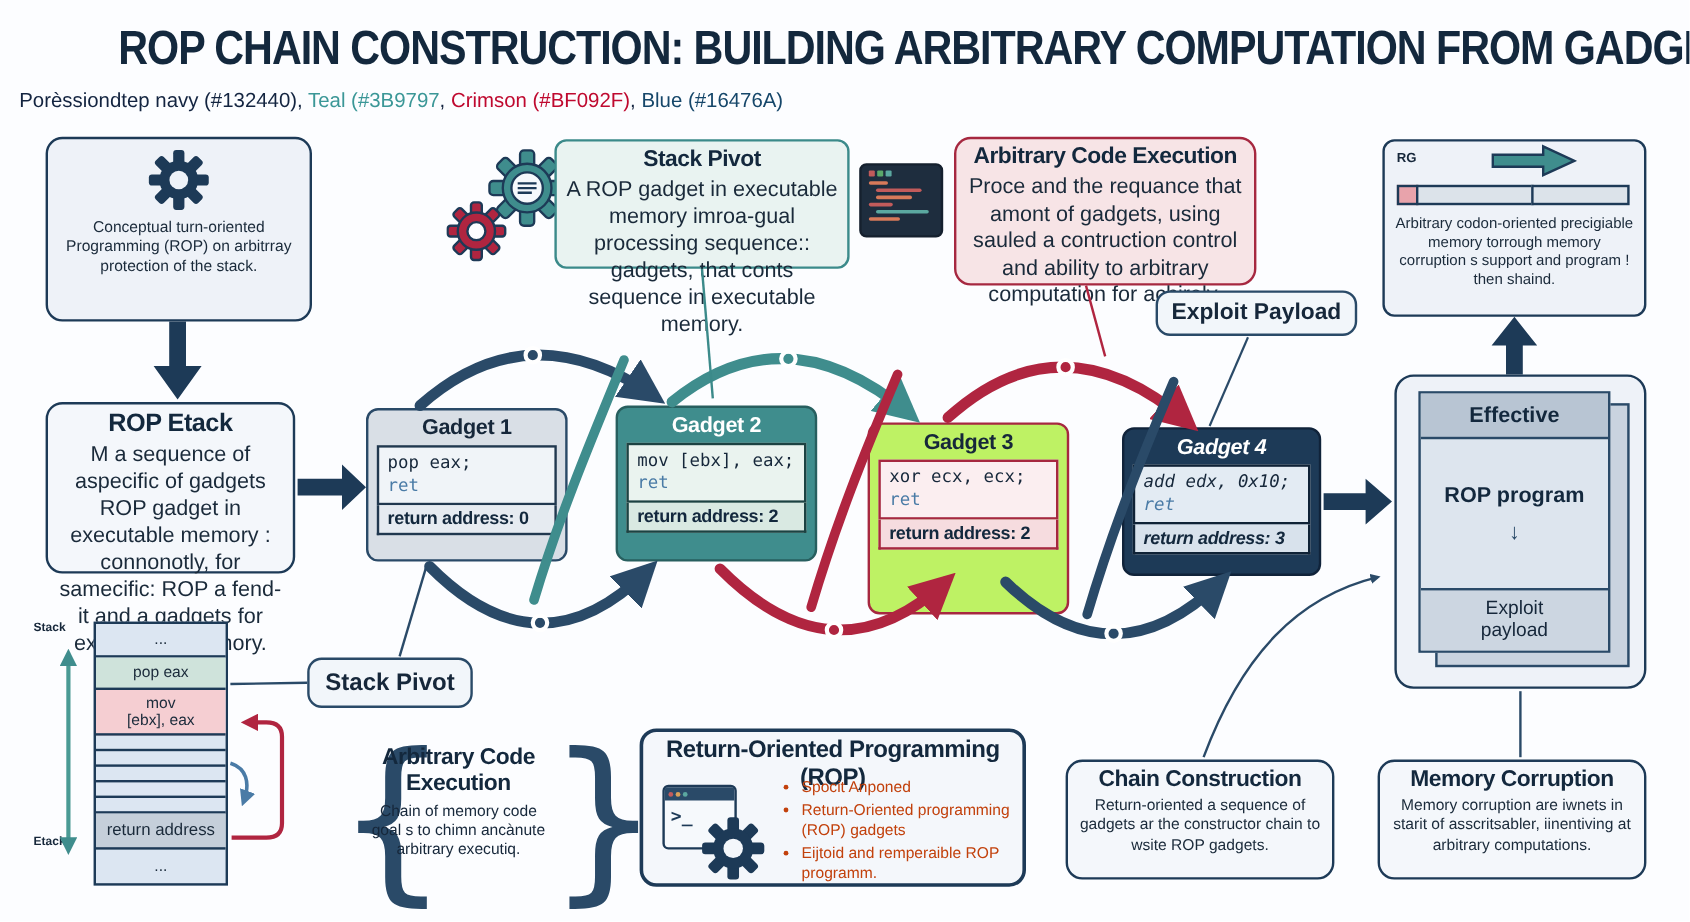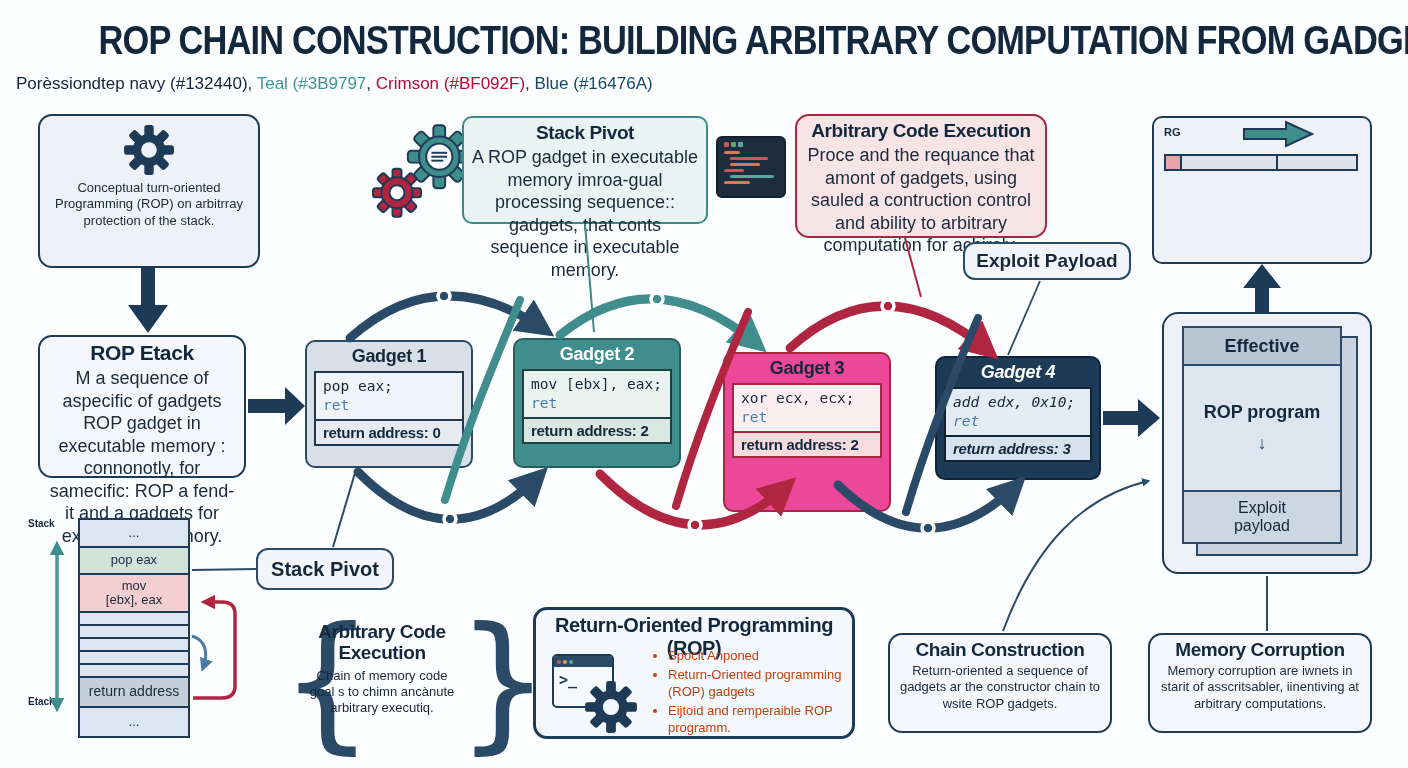--- a/index.html
+++ b/index.html
@@ -139,20 +139,21 @@
       <span style="position:absolute;left:10px;top:8px;font-size:11px;font-weight:600;">RG</span>
       <svg style="position:absolute;left:88px;top:2px;" width="72" height="28" viewBox="0 0 72 28">
         <polygon points="2,9 44,9 44,2 70,14 44,26 44,19 2,19" fill="#3f8d8d" stroke="#1d3a57" stroke-width="2"></polygon>
       </svg>
     </div>
     <div class="rg-bar">
       <span style="width:18px;background:#e8a3ab;"></span>
       <span style="width:98px;background:#dce3ea;"></span>
       <span style="width:82px;background:#dce3ea;"></span>
     </div>
+    <div class="body" style="font-size:12.5px;">Arbitrary codon-oriented precigiable memory torrough memory corruption s support and program ! then shaind.</div>
   </div>
 
   <div class="box" style="left:38px;top:335px;width:208px;height:143px;background:#f4f7fb;">
     <h3 style="font-size:21px;">ROP Etack</h3>
     <div class="body">M a sequence of aspecific of gadgets ROP gadget in executable memory : connonotly, for samecific: ROP a fend-it and a gadgets for executable memory.</div>
   </div>
 
   <div class="gadget" style="left:305px;top:340px;width:168px;height:128px;background:#d9dfe6;">
     <div class="gtitle">Gadget 1</div>
     <div class="code" style="background:#f0f4f8;">
@@ -164,21 +165,21 @@
 
   <div class="gadget" style="left:513px;top:338px;width:168px;height:130px;background:#3f8d8d;border-color:#275f5f;">
     <div class="gtitle" style="color:#ffffff;">Gadget 2</div>
     <div class="code" style="background:#eaf3ef;border-color:#1c4242;">
       <div>mov [ebx], eax;</div>
       <div class="ln2">ret</div>
     </div>
     <div class="gfoot" style="background:#d9e9e2;border-color:#1c4242;">return address: 2</div>
   </div>
 
-  <div class="gadget" style="left:723px;top:352px;width:168px;height:160px;background:#ec4899;border-color:#a62840;">
+  <div class="gadget" style="left:723px;top:352px;width:168px;height:160px;background:#bef264;border-color:#a62840;">
     <div class="gtitle">Gadget 3</div>
     <div class="code" style="background:#fbeef0;border-color:#a62840;">
       <div>xor ecx, ecx;</div>
       <div class="ln2">ret</div>
     </div>
     <div class="gfoot" style="background:#f6dcdf;border-color:#a62840;">return address: 2</div>
   </div>
 
   <div class="gadget" style="left:935px;top:356px;width:166px;height:124px;background:#1d3a57;border-color:#10233a;font-style:italic;">
     <div class="gtitle" style="color:#ffffff;">Gadget 4</div>

